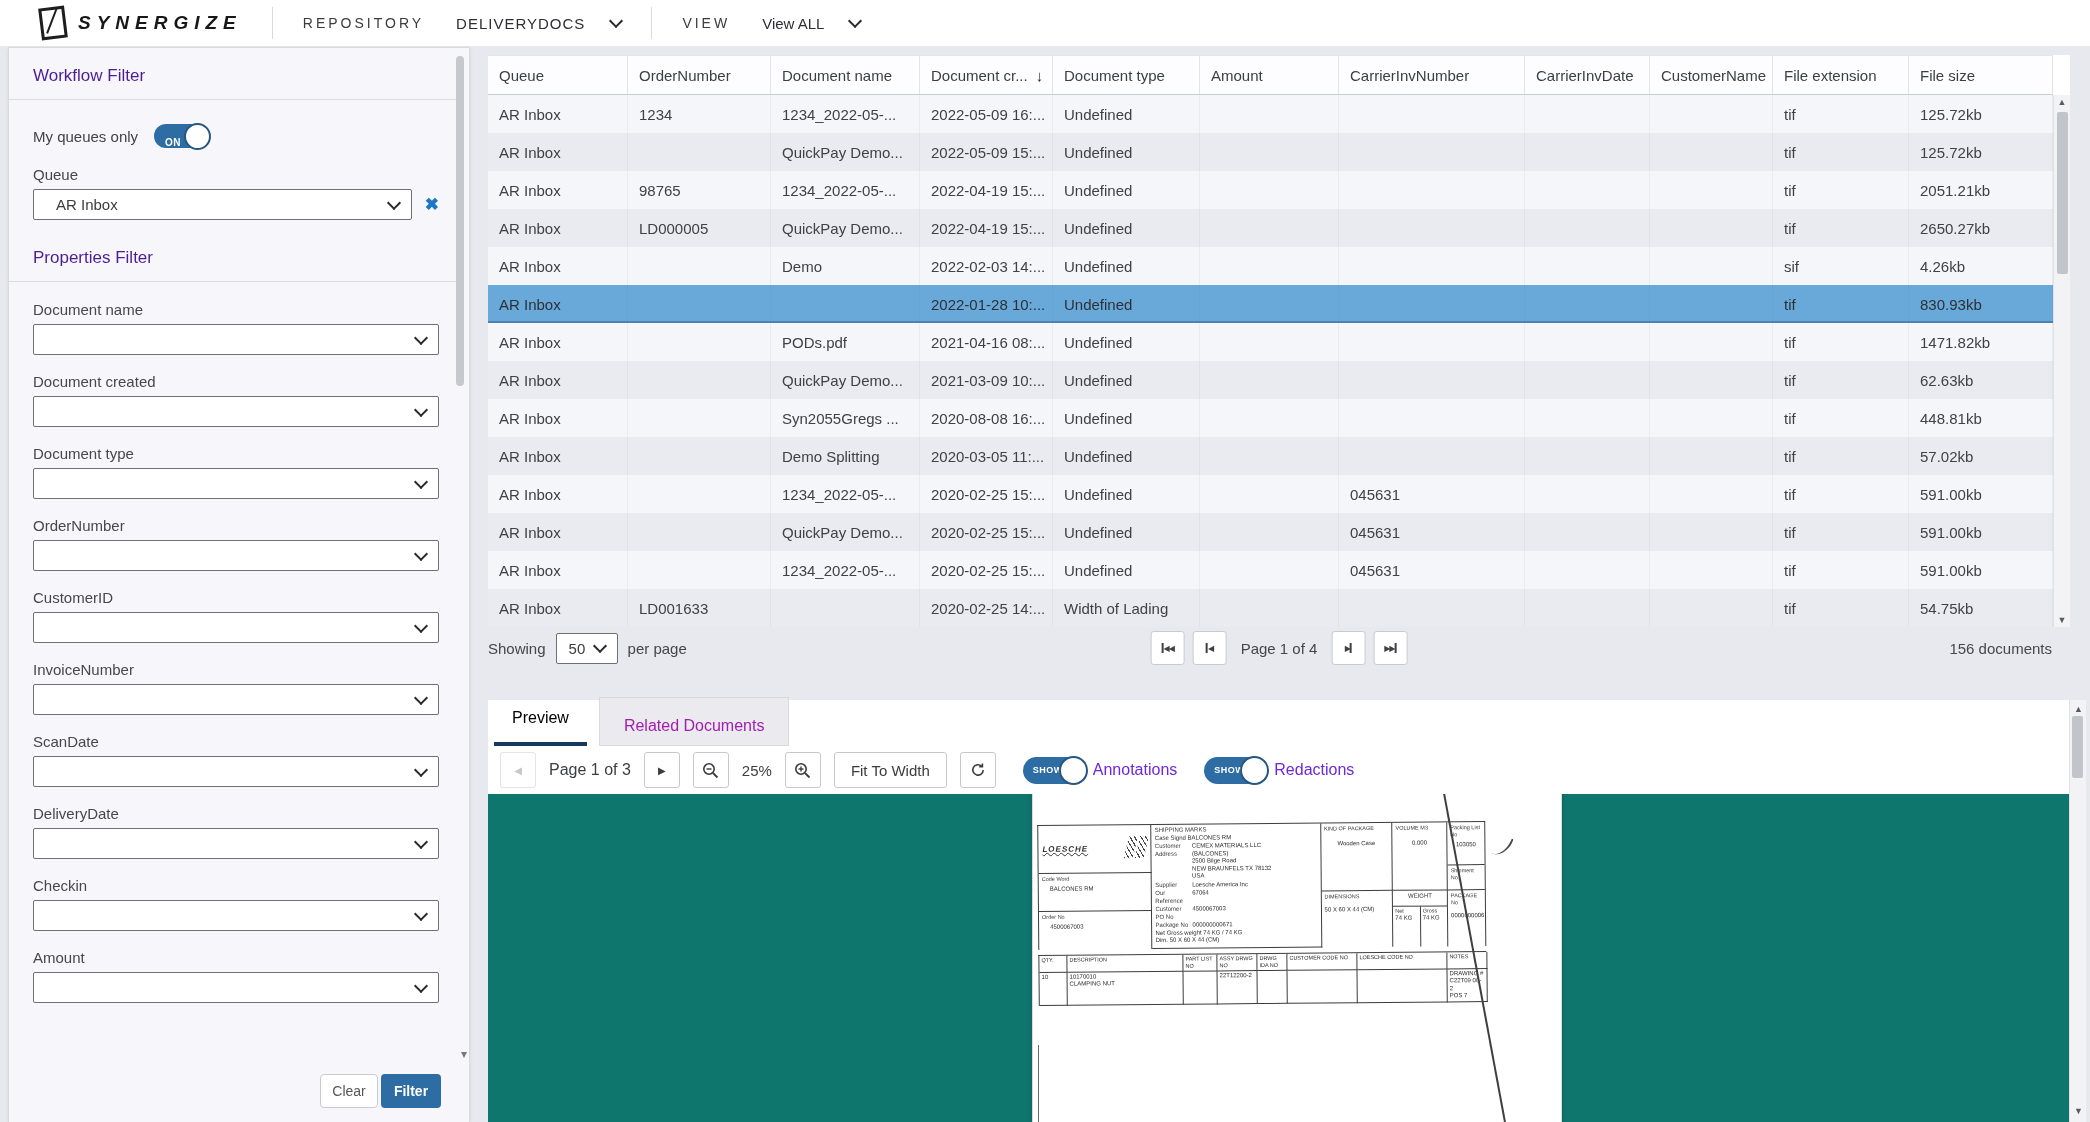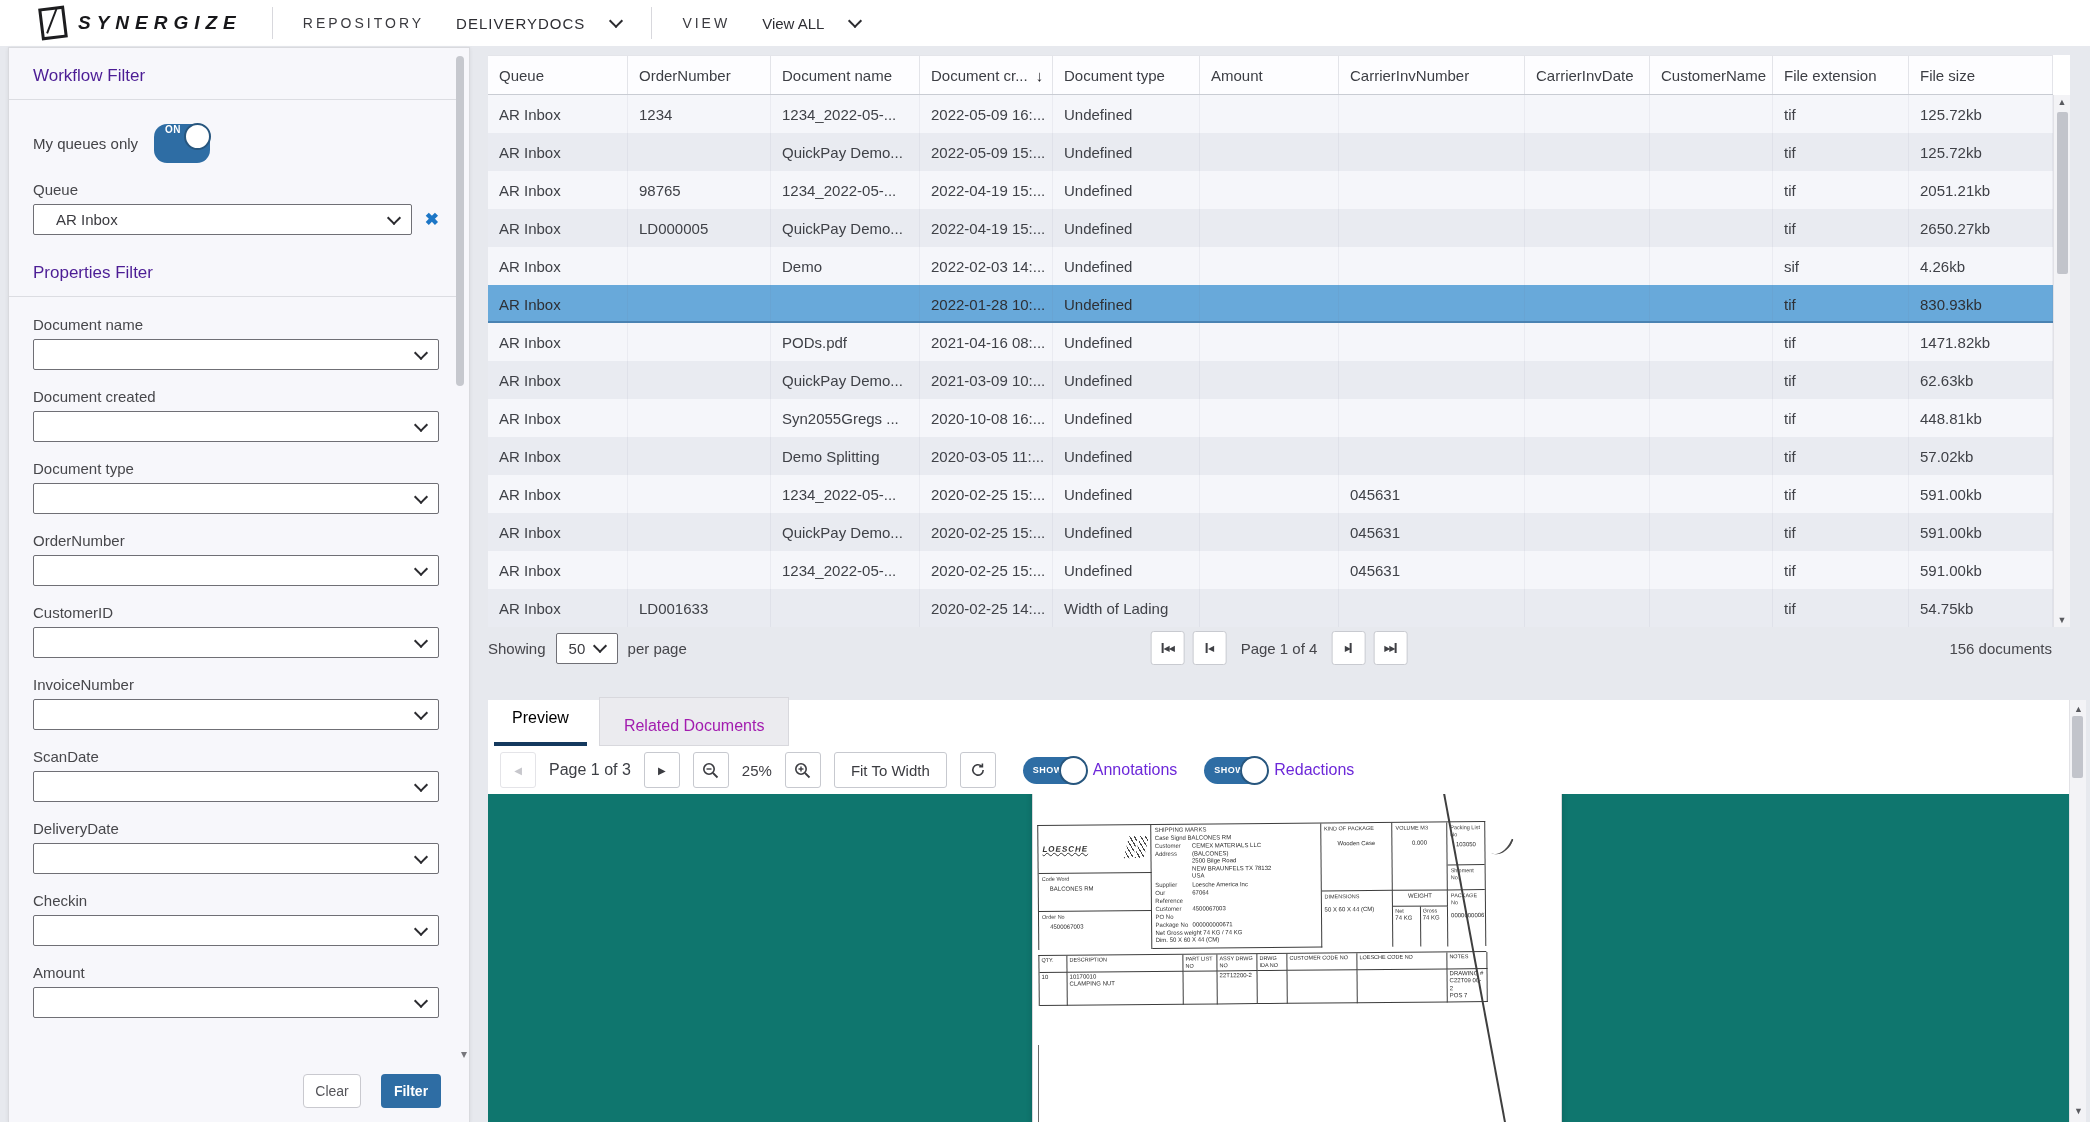--- a/index.html
+++ b/index.html
@@ -18,39 +18,39 @@
   .chev{width:8px;height:8px;border-right:2px solid #2b2b2f;border-bottom:2px solid #2b2b2f;
         transform:rotate(45deg);margin-top:-4px;flex:none;}
 
   
   .sidebar{position:absolute;left:8px;top:47px;bottom:0;width:462px;background:#f7f7fb;
            border:1px solid #d9dade;border-bottom:none;box-sizing:border-box;box-shadow:0 1px 4px rgba(0,0,0,.07);}
   .sb-inner{position:absolute;left:0;right:0;top:0;bottom:64px;overflow:hidden;padding:18px 30px 0 24px;box-sizing:border-box;}
   .sec-title{font-size:17px;color:#4c1d95;}
   .sec-rule{height:1px;background:#dcdde2;margin:13px -24px 0 -30px;}
   .myq{display:flex;align-items:center;gap:16px;margin-top:24px;font-size:15px;color:#434347;}
-  .toggle{width:56px;height:39px;border-radius:13px;background:#2e6da4;position:relative;display:inline-flex;align-items:flex-start;cursor:pointer;flex:none;}
+  .toggle{width:56px;height:24px;border-radius:13px;background:#2e6da4;position:relative;display:inline-flex;align-items:flex-end;cursor:pointer;flex:none;}
   .tg-text{color:#fff;font-size:10px;font-weight:700;margin-left:11px;letter-spacing:.5px;}
   .tg-knob{position:absolute;right:-1px;top:-1px;width:27px;height:27px;background:#fff;border:2px solid #27567e;
            border-radius:50%;box-sizing:border-box;}
   .flabel{font-size:15px;color:#47474b;margin:18px 0 6px 0;}
   .select{height:31px;background:#fff;border:1px solid #6f6f75;border-radius:2px;display:flex;align-items:center;
           justify-content:space-between;padding:0 12px;font-size:15px;color:#3b3b40;cursor:pointer;box-sizing:border-box;}
   .queue-row{display:flex;align-items:center;gap:13px;}
   .queue-row .select{flex:1;}
   .queue-row .select span:first-child{padding-left:10px;}
   .x-icon{color:#1c76c6;font-size:17px;font-weight:700;cursor:pointer;}
   .props-title{margin-top:28px;}
   .field{margin-bottom:18px;}
   .field .flabel{margin-top:0;}
   .sb-scroll{position:absolute;top:8px;right:5px;width:8px;bottom:72px;}
   .sb-thumb{width:8px;height:330px;background:#c6c8ce;border-radius:4px;}
   .sb-down{position:absolute;right:2px;bottom:62px;color:#77777c;font-size:12px;line-height:1;}
   .sb-footer{position:absolute;left:0;right:0;bottom:0;height:62px;display:flex;align-items:center;
-             justify-content:flex-end;gap:20px;padding-right:28px;}
+             justify-content:flex-end;gap:3px;padding-right:28px;}
   .btn{height:34px;border-radius:4px;font-size:14px;display:flex;align-items:center;justify-content:center;cursor:pointer;font-family:inherit;}
   .btn-clear{width:58px;background:#fff;border:1px solid #c9c9cf;color:#55555a;}
   .btn-filter{width:60px;background:#2e6da4;border:none;color:#fff;font-weight:700;}
 
   
   .tablewrap{position:absolute;left:488px;top:55px;width:1582px;height:572px;background:#fff;
              --cols:140px 143px 149px 133px 147px 139px 186px 125px 123px 136px 144px;}
   .thead{display:grid;grid-template-columns:var(--cols);width:1565px;height:40px;background:#fdfdff;
          border-top:1px solid #e4e5ea;border-bottom:1px solid #c9ccd3;box-sizing:border-box;}
   .th{display:flex;align-items:center;padding:0 11px;font-size:15px;color:#3c3e44;border-right:1px solid #e3e4e9;
@@ -404,21 +404,21 @@
           <div class="td"></div>
           <div class="td"></div>
           <div class="td"></div>
           <div class="td">tif</div>
           <div class="td">62.63kb</div>
         </div>
         <div class="tr">
           <div class="td">AR Inbox</div>
           <div class="td"></div>
           <div class="td">Syn2055Gregs ...</div>
-          <div class="td">2020-10-08 16:...</div>
+          <div class="td">2020-08-08 16:...</div>
           <div class="td">Undefined</div>
           <div class="td"></div>
           <div class="td"></div>
           <div class="td"></div>
           <div class="td"></div>
           <div class="td">tif</div>
           <div class="td">448.81kb</div>
         </div>
         <div class="tr">
           <div class="td">AR Inbox</div>

